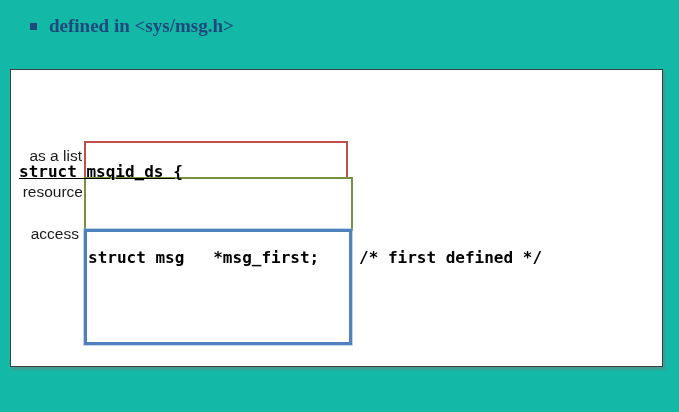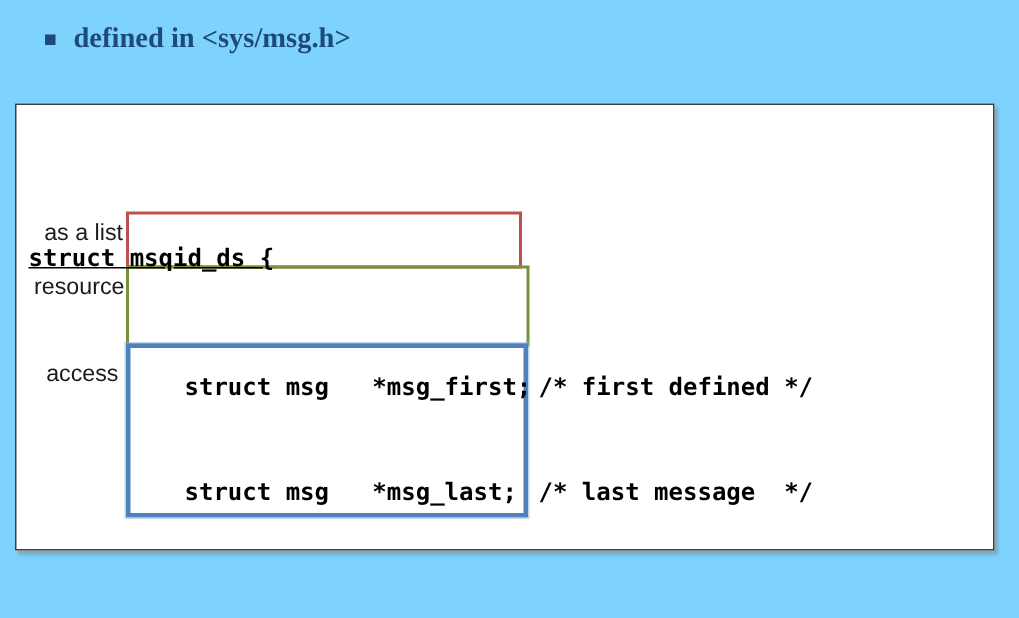--- a/index.html
+++ b/index.html
@@ -1,17 +1,17 @@
 <!DOCTYPE html>
 <html><head>
 <meta charset="utf-8">
 <style>
   html,body { margin:0; padding:0; background:#fff; }
   .slide {
-    position:relative; width:679px; height:412px; background:#7dd3fc;
+    position:relative; width:679px; height:412px; background:#14b8a6;
     overflow:hidden; font-family:"Liberation Sans", sans-serif;
   }
   
   .bullet-row { position:absolute; left:30px; top:13px; height:26px; }
   .bullet-square {
     position:absolute; left:0; top:10px; width:7px; height:7px;
     background:#1F497D;
   }
   .slide-title {
     position:absolute; left:19px; top:0; white-space:nowrap;
@@ -30,29 +30,29 @@
   .hl-green { left:73px; top:107px; width:269px; height:54px;  border:2px solid #76923C; }
   .hl-blue  { left:73px; top:159px; width:268px; height:116px; border:3px solid #4F81BD;
               box-shadow:0 0 0 1px rgba(149,179,215,0.55); }
   
   .group-label {
     position:absolute; text-align:right; color:#1b1b1b;
     font-size:15.5px; line-height:16px; white-space:nowrap;
   }
   .lbl-list     { left:0;  top:78px;  width:71px; }
   .lbl-resource { left:0;  top:114px; width:72px; }
-  .lbl-access   { left:0;  top:172px; width:68px; }
+  .lbl-access   { left:0;  top:156px; width:68px; }
   
   .code {
     position:absolute; left:8px; top:41px; width:640px;
     font-family:"DejaVu Sans Mono", monospace; font-weight:bold;
     font-size:16px; line-height:17.3px; color:#000; white-space:pre;
   }
   .code-line { position:relative; height:17.3px;text-decoration:underline; }
-  .ind  { margin-left:104px; display:inline-block; }
+  .ind  { margin-left:69px; display:inline-block; }
   .ind2 { margin-left:72px; }
   .cond {
     display:inline-block; transform:scaleX(0.715); transform-origin:0 50%;
     white-space:pre;
   }
   .comment { position:absolute; left:340px; top:0; white-space:pre; }
 </style>
 </head>
 <body>
 
@@ -73,21 +73,20 @@
     <div class="group-label lbl-list">as a list</div>
     <div class="group-label lbl-access">access</div>
 
     <div class="code">
 
       <div class="code-line"><span>struct msqid_ds {</span></div>
 
 
       <div class="code-line"><span class="ind">struct msg   *msg_first;</span><span class="comment">/* first defined */</span></div>
 
-      <div class="code-line"><span class="ind">struct msg   *msg_last;</span><span class="comment">/* last message  */</span></div>
 
       
 
       
 
       
 
       
 
       

